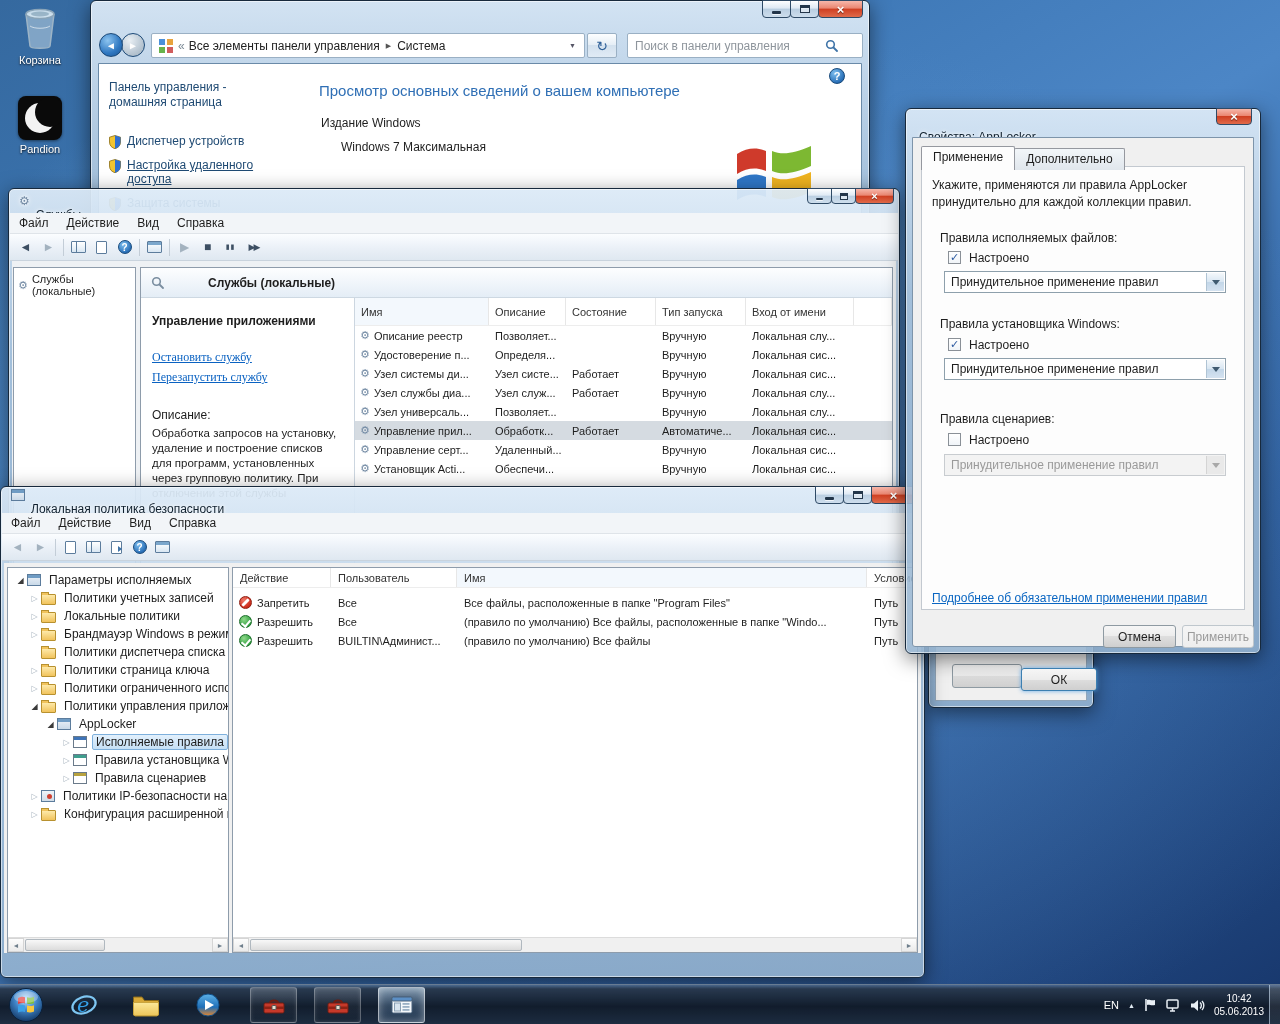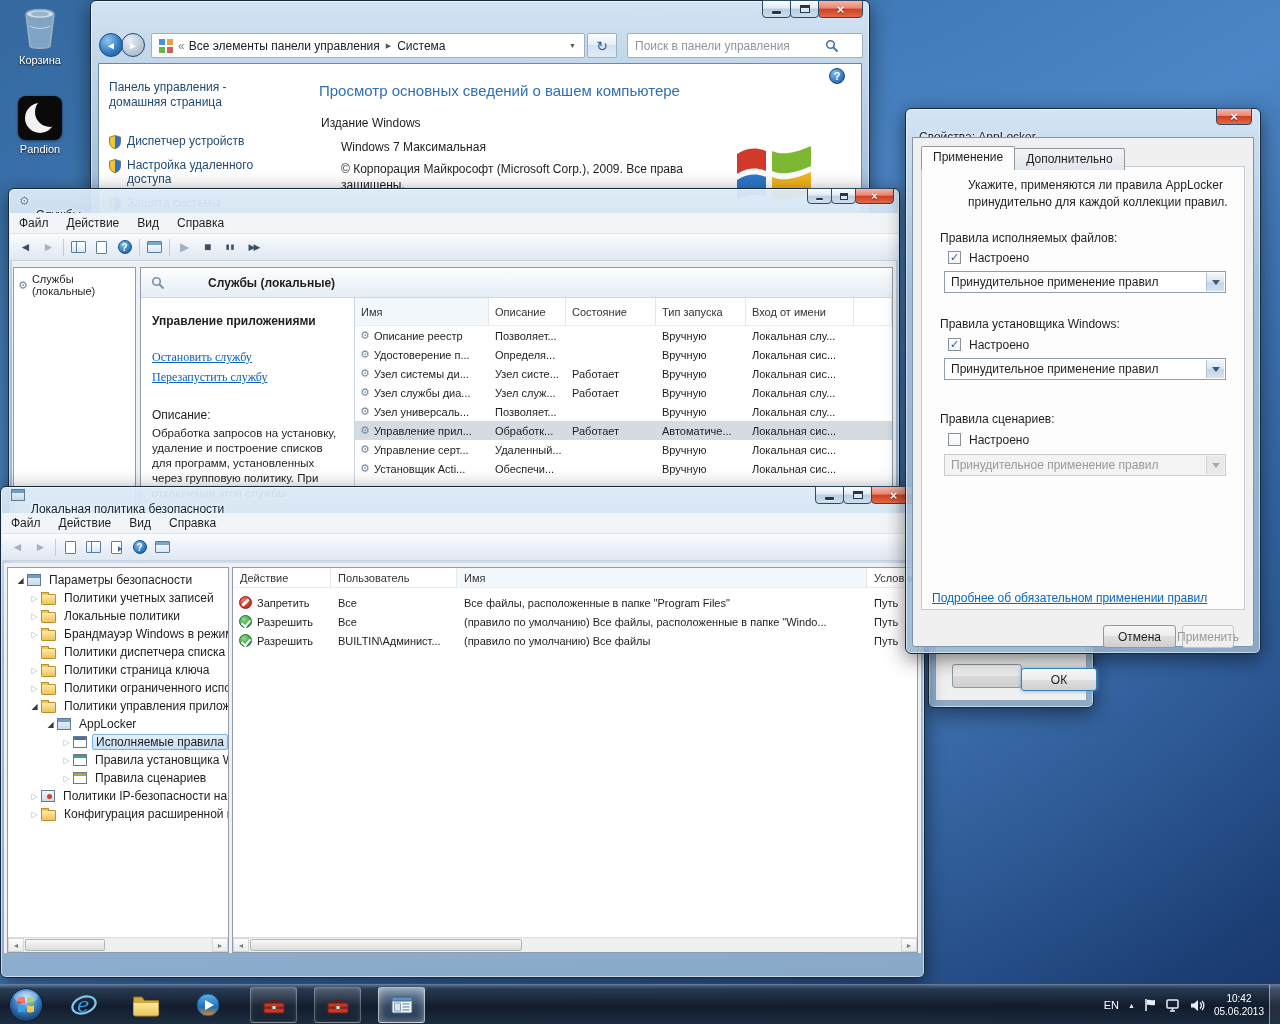--- a/index.html
+++ b/index.html
@@ -181,21 +181,21 @@
   
   #app-dlg { left:905px; top:108px; width:356px; height:546px; z-index:4; }
   #app-dlg .titlebar { height:28px; padding-left:13px; }
   .dlg-content { position:absolute; left:6px; right:6px; top:28px; bottom:6px; background:#f0f0f0;
     border:1px solid #7d94aa; border-radius:0 0 3px 3px; }
   .tabs { position:absolute; left:8px; top:8px; display:flex; align-items:flex-end; z-index:2; }
   .tab { padding:3px 11px 4px; border:1px solid #95989f; border-bottom:none; border-radius:2px 2px 0 0;
     background:linear-gradient(#f2f6f9,#e0e6ec); margin-right:-1px; font-size:12px; }
   .tab.active { background:#fdfdfd; padding-bottom:6px; position:relative; }
   .tabpage { position:absolute; left:8px; right:8px; top:28px; bottom:36px; background:#fdfdfd; border:1px solid #c3c9d0; }
-  .dlg-intro { position:absolute; left:10px; top:10px; width:306px; line-height:17px;margin-left:36px; }
+  .dlg-intro { position:absolute; left:10px; top:10px; width:306px; line-height:17px; }
   .sec-label { position:absolute; left:18px; }
   .cb { position:absolute; width:13px; height:13px; background:linear-gradient(#fff,#f0f4f8); border:1px solid #8a9097;
     display:flex; align-items:center; justify-content:center; }
   .cb .chk { font-size:11px; font-weight:bold; color:#2c5aa0; line-height:1; }
   .cblabel { position:absolute; }
   .combo { position:absolute; width:282px; height:22px; background:#fff; border:1px solid #8ea0ac;
     display:flex; align-items:center; padding-left:6px; font-size:12px; }
   .combo .arrowzone { position:absolute; right:1px; top:1px; bottom:1px; width:18px; border-left:1px solid #b0c4d4;
     background:linear-gradient(#f4f8fb,#d8e6f2 50%,#c2d6e8 50%,#d4e2f0); display:flex; align-items:center; justify-content:center; }
   .combo .arrowzone::after { content:""; border:4px solid transparent; border-top:5px solid #3f5a70; margin-top:5px; }
@@ -294,38 +294,37 @@
           <span>?</span>
         </div>
       <div class="side-home">Панель управления - домашняя страница</div>
       <div class="side-item" style="top:70px;">
         <svg width="12" height="14" viewBox="0 0 12 14">
           <path d="M6,0.5 L11.5,2.2 V7 C11.5,10.8 9,12.8 6,13.7 C3,12.8 0.5,10.8 0.5,7 V2.2 Z" fill="#f2c430" stroke="#8a6d14" stroke-width="0.8"></path>
           <path d="M6,0.5 L11.5,2.2 V7 C11.5,10.8 9,12.8 6,13.7 Z" fill="#2f6fd0"></path>
         </svg>
         <span>Диспетчер устройств</span>
       </div>
-      <div class="side-item" style="top:94px;">
+      <div class="side-item" style="top:94px;text-decoration:underline;">
         <svg width="12" height="14" viewBox="0 0 12 14">
           <path d="M6,0.5 L11.5,2.2 V7 C11.5,10.8 9,12.8 6,13.7 C3,12.8 0.5,10.8 0.5,7 V2.2 Z" fill="#f2c430" stroke="#8a6d14" stroke-width="0.8"></path>
           <path d="M6,0.5 L11.5,2.2 V7 C11.5,10.8 9,12.8 6,13.7 Z" fill="#2f6fd0"></path>
         </svg>
         <span>Настройка удаленного доступа</span>
       </div>
       <div class="side-item" style="top:132px;">
         <svg width="12" height="14" viewBox="0 0 12 14">
           <path d="M6,0.5 L11.5,2.2 V7 C11.5,10.8 9,12.8 6,13.7 C3,12.8 0.5,10.8 0.5,7 V2.2 Z" fill="#f2c430" stroke="#8a6d14" stroke-width="0.8"></path>
           <path d="M6,0.5 L11.5,2.2 V7 C11.5,10.8 9,12.8 6,13.7 Z" fill="#2f6fd0"></path>
         </svg>
         <span>Защита системы</span>
       </div>
       <div class="sys-heading">Просмотр основных сведений о вашем компьютере</div>
       <div class="sys-sec">Издание Windows</div>
       <div class="sys-ed">Windows 7 Максимальная</div>
-      <div class="sys-copy">© Корпорация Майкрософт (Microsoft Corp.), 2009. Все права защищены.</div>
       <div class="winflag">
         <svg width="110" height="86" viewBox="0 0 110 86">
           <defs>
             <radialGradient id="glow" cx="50%" cy="50%" r="50%">
               <stop offset="0%" stop-color="rgba(255,255,255,0.8)"></stop>
               <stop offset="70%" stop-color="rgba(255,255,255,0.15)"></stop>
               <stop offset="100%" stop-color="rgba(255,255,255,0)"></stop>
             </radialGradient>
           </defs>
           <ellipse cx="55" cy="43" rx="54" ry="42" fill="url(#glow)"></ellipse>
@@ -548,21 +547,21 @@
           <span class="ico-box top"></span>
         </span>
     </div>
     <div class="pol-backplate"></div>
 
     <div class="pane pol-left">
       <div class="tree">
         <div class="trow ind0">
           <span class="tarr exp">◢</span>
           <span class="tico console"></span>
-          <span class="tlabel">Параметры безопасности</span>
+          <span class="tlabel">Параметры исполняемых</span>
         </div>
         <div class="trow ind1">
           <span class="tarr">▷</span>
           <span class="tico folder"></span>
           <span class="tlabel">Политики учетных записей</span>
         </div>
         <div class="trow ind1">
           <span class="tarr">▷</span>
           <span class="tico folder"></span>
           <span class="tlabel">Локальные политики</span>
@@ -724,21 +723,21 @@
         <span class="cblabel" style="left:47px; top:266px;">Настроено</span>
         <div class="combo disabled" style="left:22px; top:287px;">
           <span>Принудительное применение правил</span>
           <span class="arrowzone"></span>
         </div>
 
         <div class="dlg-link">Подробнее об обязательном применении правил</div>
       </div>
       <div class="btn focusd" style="left:108px; top:487px; width:76px;">ОК</div>
       <div class="btn" style="left:190px; top:487px; width:73px;">Отмена</div>
-      <div class="btn disabled" style="left:269px; top:487px; width:52px;">Применить</div>
+      <div class="btn disabled" style="left:269px; top:487px; width:72px;">Применить</div>
     </div>
   </div>
 
   <div id="taskbar">
     <div class="orb">
       <svg width="36" height="36" viewBox="0 0 36 36">
         <defs>
           <radialGradient id="orbg" cx="50%" cy="32%" r="75%">
             <stop offset="0%" stop-color="#bfe3ff"></stop>
               <stop offset="45%" stop-color="#3f84c8"></stop>

